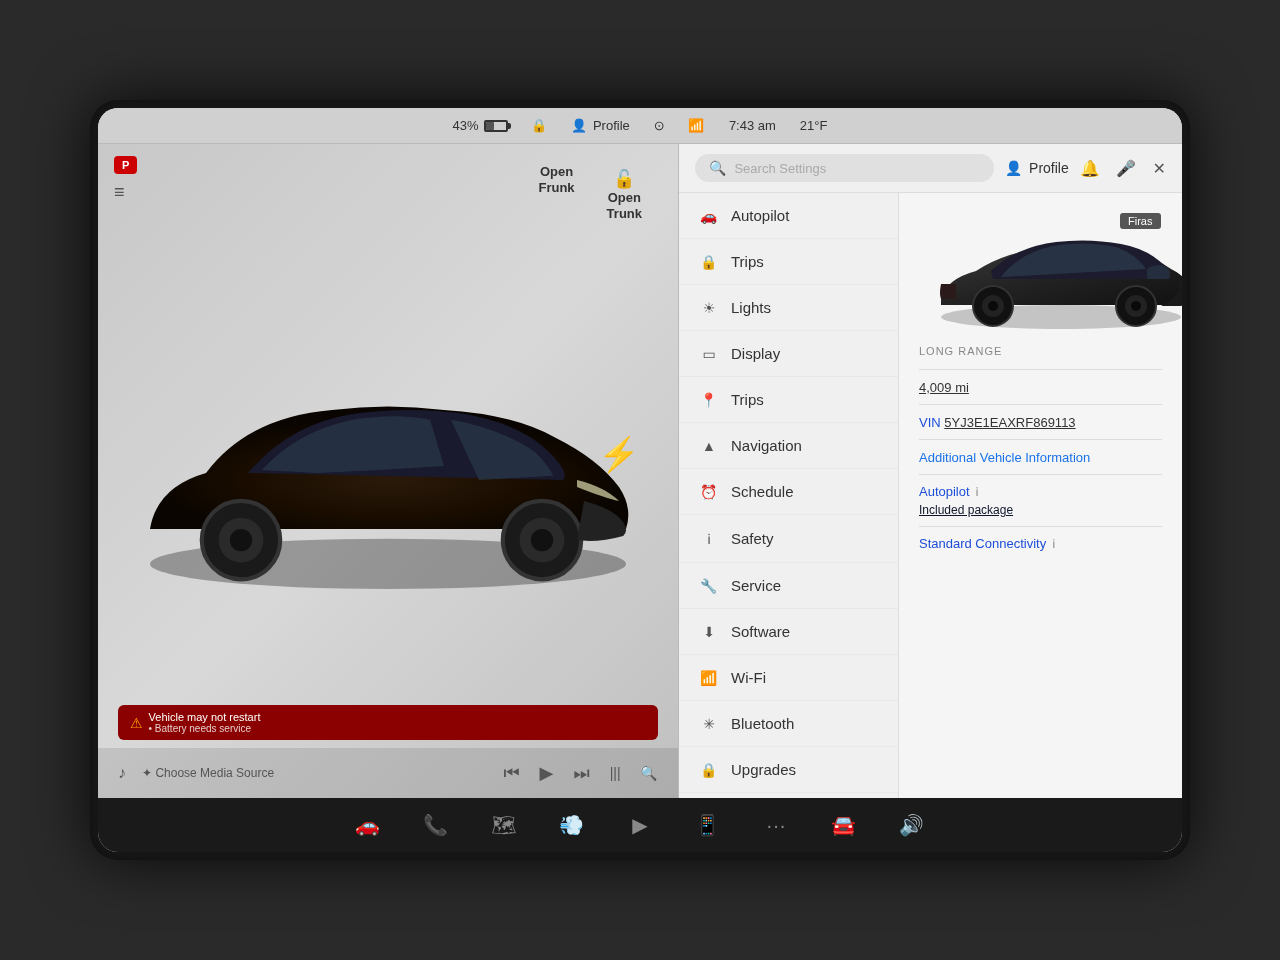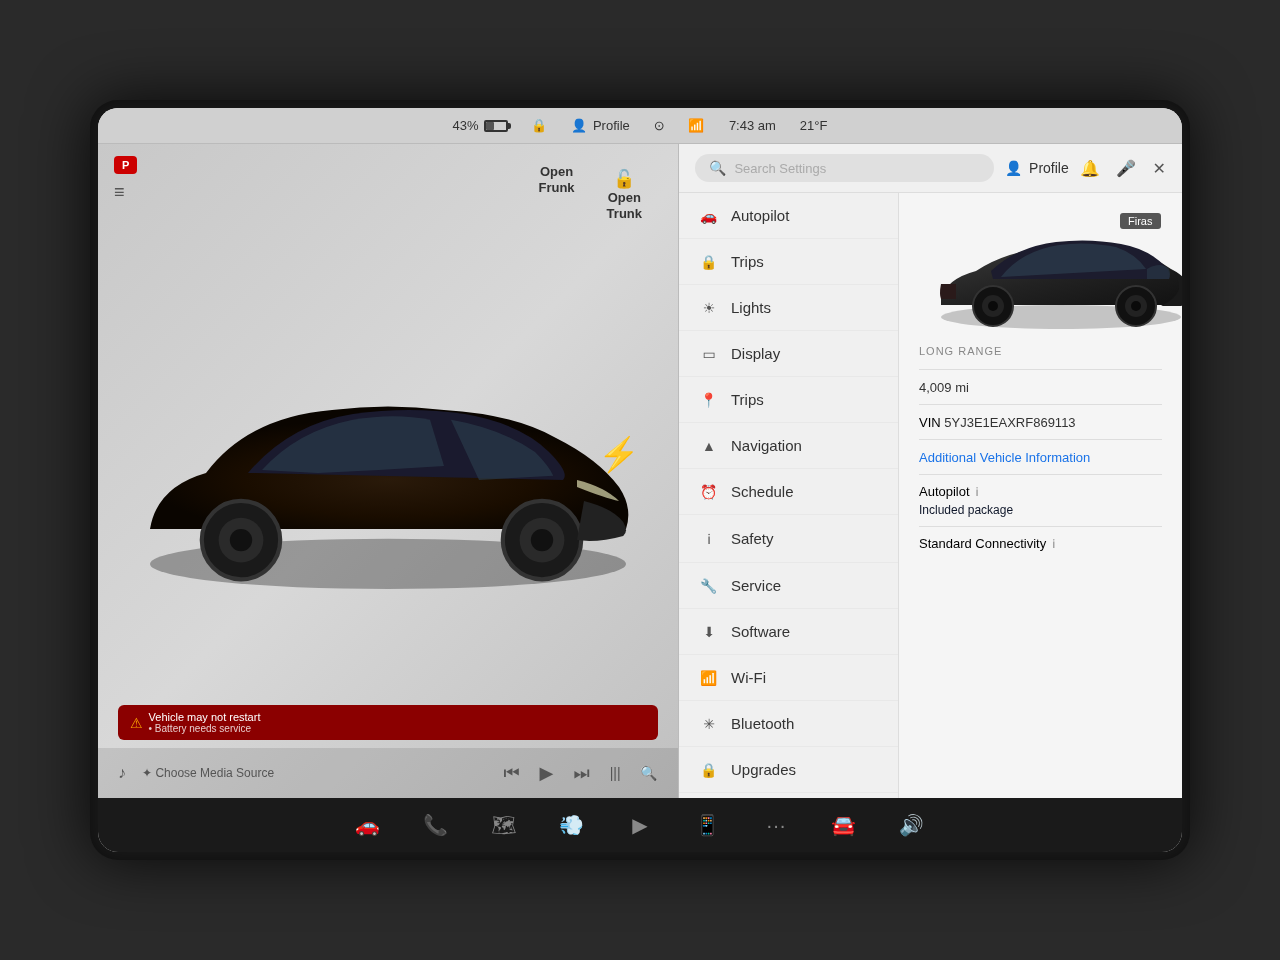--- a/index.html
+++ b/index.html
@@ -339,27 +339,28 @@
       text-transform: uppercase;
       margin-bottom: 12px;
     }
 
     .info-row {
       margin-bottom: 8px;
     }
 
     .info-label {
       font-size: 13px;
-      color: #000000;
+      color: #1d4ed8;
       font-weight: 500;
     }
 
     .info-value {
       font-size: 13px;
       color: #333;
+      text-decoration: underline;
     }
 
     .info-link {
       color: #1a73e8;
       font-size: 13px;
       cursor: pointer;
     }
 
     .firas-badge {
       background: #555;

